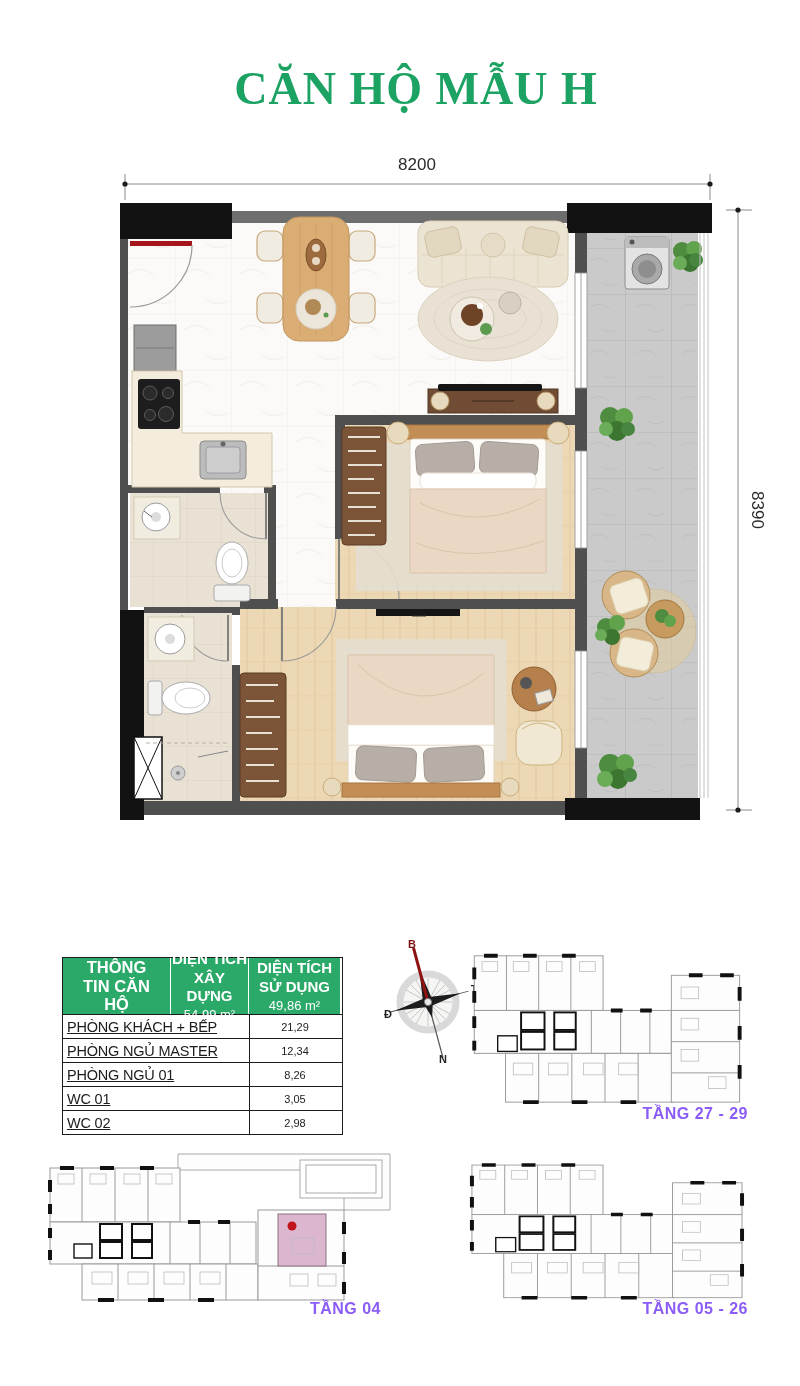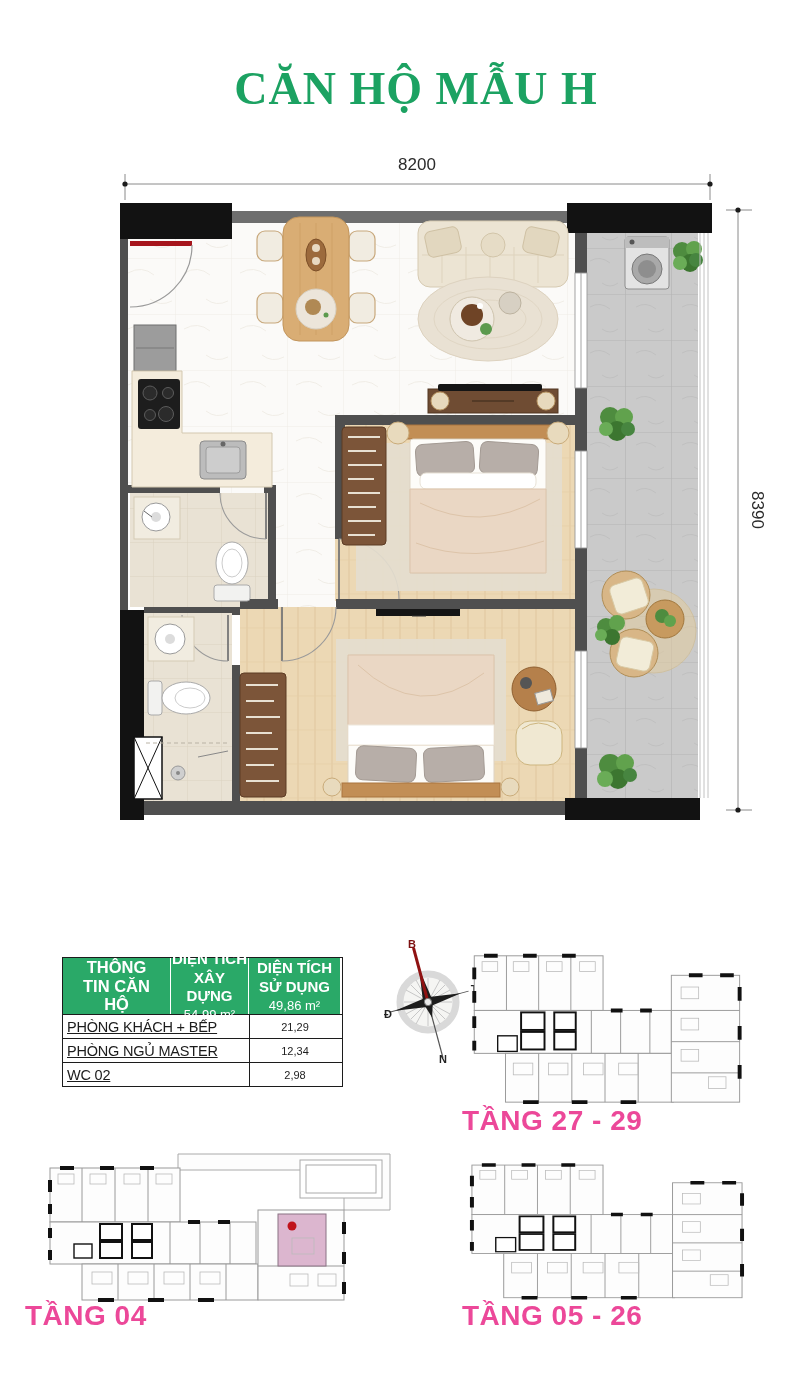--- a/index.html
+++ b/index.html
@@ -19,21 +19,21 @@
             justify-content:center;align-items:center;height:56px;border-right:1.5px solid #fff;}
   .it-hcell:last-child{border-right:none;}
   .it-h1{font-size:16.5px;font-weight:700;line-height:1.15;}
   .it-h2{font-size:15px;font-weight:700;line-height:1.25;}
   .it-hval{font-size:13px;font-weight:400;margin-top:1px;}
   .it-row{display:grid;grid-template-columns:186.5px 91px;border-top:1.5px solid #1c1c1c;height:23px;}
   .it-label{font-size:14.5px;color:#1c1c1c;display:flex;align-items:center;padding-left:4px;
             border-right:1.5px solid #1c1c1c;letter-spacing:-0.2px;text-decoration:underline;}
   .it-value{font-size:11px;color:#1c1c1c;display:flex;align-items:center;justify-content:center;}
   
-  .plate-label{font-size:28px;font-weight:700;color:#ec4899;text-align:left;letter-spacing:0.5px;}
+  .plate-label{font-size:16px;font-weight:700;color:#8b5cf6;text-align:right;letter-spacing:0.5px;}
   .compass-svg text{font-family:"Liberation Sans",sans-serif;font-weight:700;}
 </style>
 </head>
 <body>
 
 <div class="page">
 
   <div class="abs title">CĂN HỘ MẪU H</div>
 
   <svg class="abs dim-svg" style="left:118px;top:150px;" width="598" height="52" viewBox="0 0 598 52">
@@ -313,20 +313,28 @@
     </div>
     <div class="it-row">
       <div class="it-label">PHÒNG KHÁCH + BẾP</div>
       <div class="it-value">21,29</div>
     </div>
     <div class="it-row">
       <div class="it-label">PHÒNG NGỦ MASTER</div>
       <div class="it-value">12,34</div>
     </div>
     <div class="it-row">
+      <div class="it-label">PHÒNG NGỦ 01</div>
+      <div class="it-value">8,26</div>
+    </div>
+    <div class="it-row">
+      <div class="it-label">WC 01</div>
+      <div class="it-value">3,05</div>
+    </div>
+    <div class="it-row">
       <div class="it-label">WC 02</div>
       <div class="it-value">2,98</div>
     </div>
   </div>
 
   <svg class="abs compass-svg" style="left:382px;top:938px;" width="96" height="128" viewBox="0 0 96 128">
     <circle cx="46" cy="64" r="28" fill="#f5f5f3" stroke="#d9d9d9" stroke-width="7"></circle>
     <g stroke="#c7c7c7" stroke-width="1">
       <line x1="46" y1="40" x2="46" y2="88"></line>
         <line x1="22" y1="64" x2="70" y2="64"></line>

